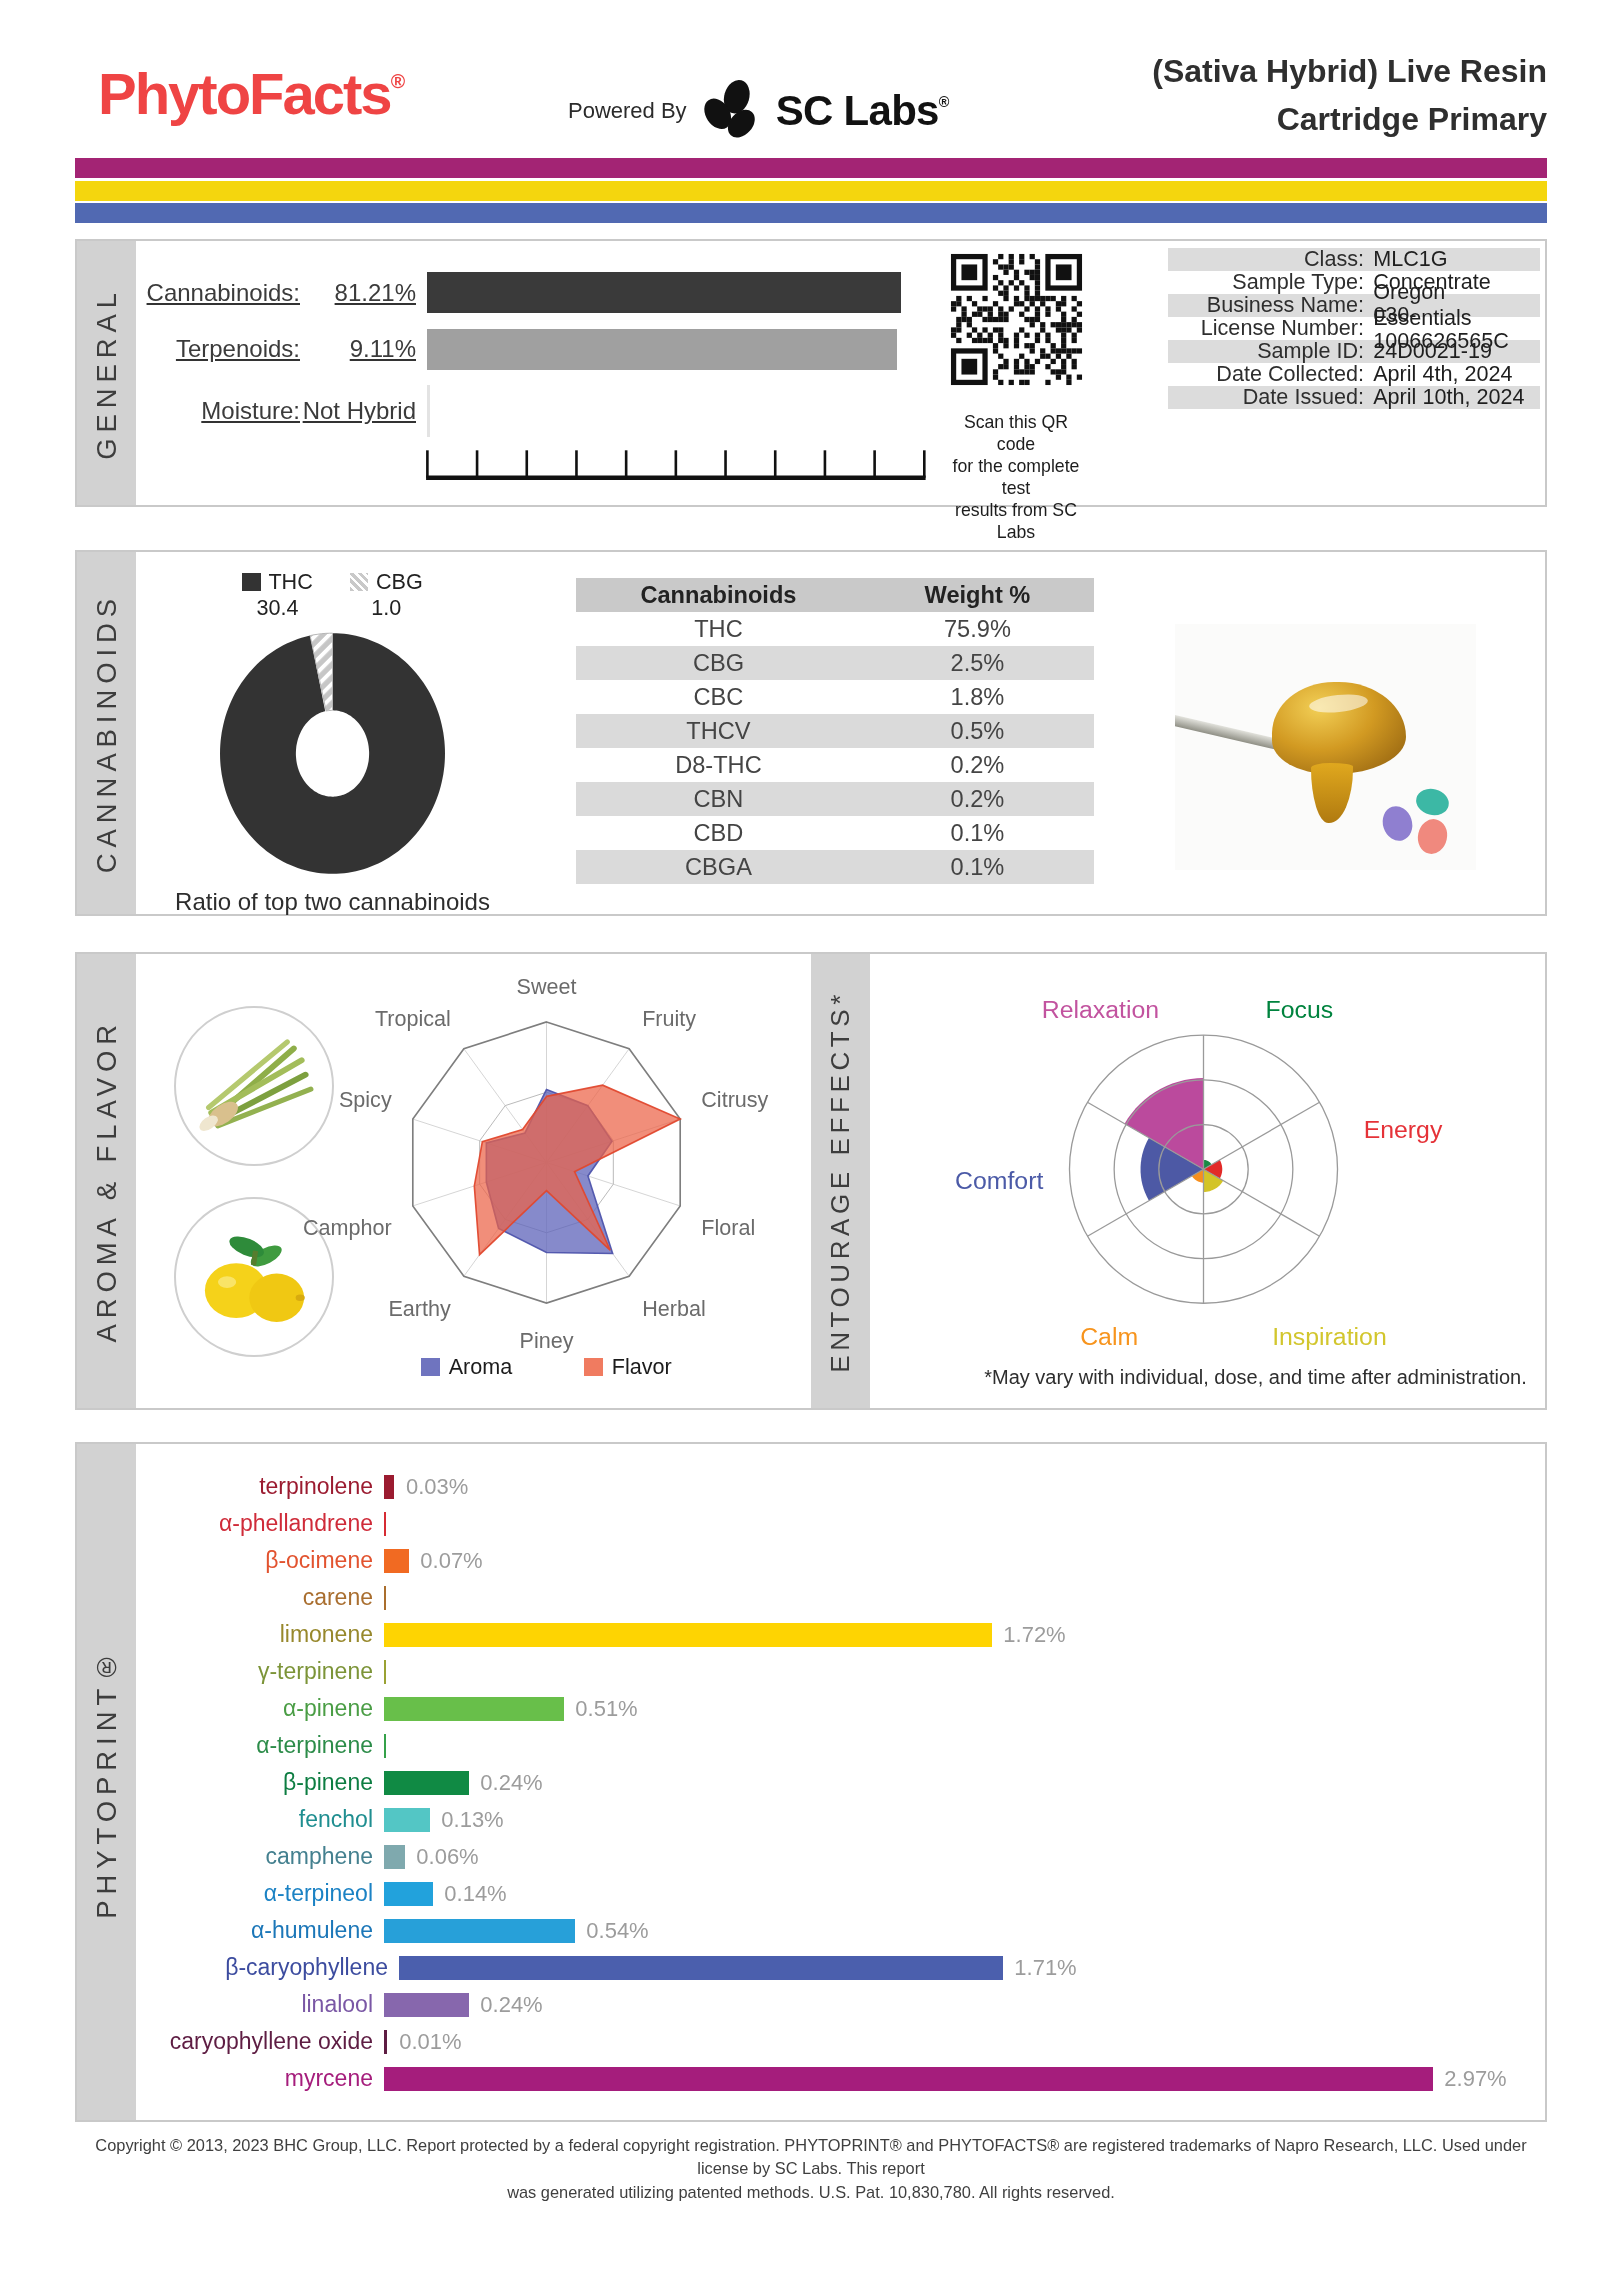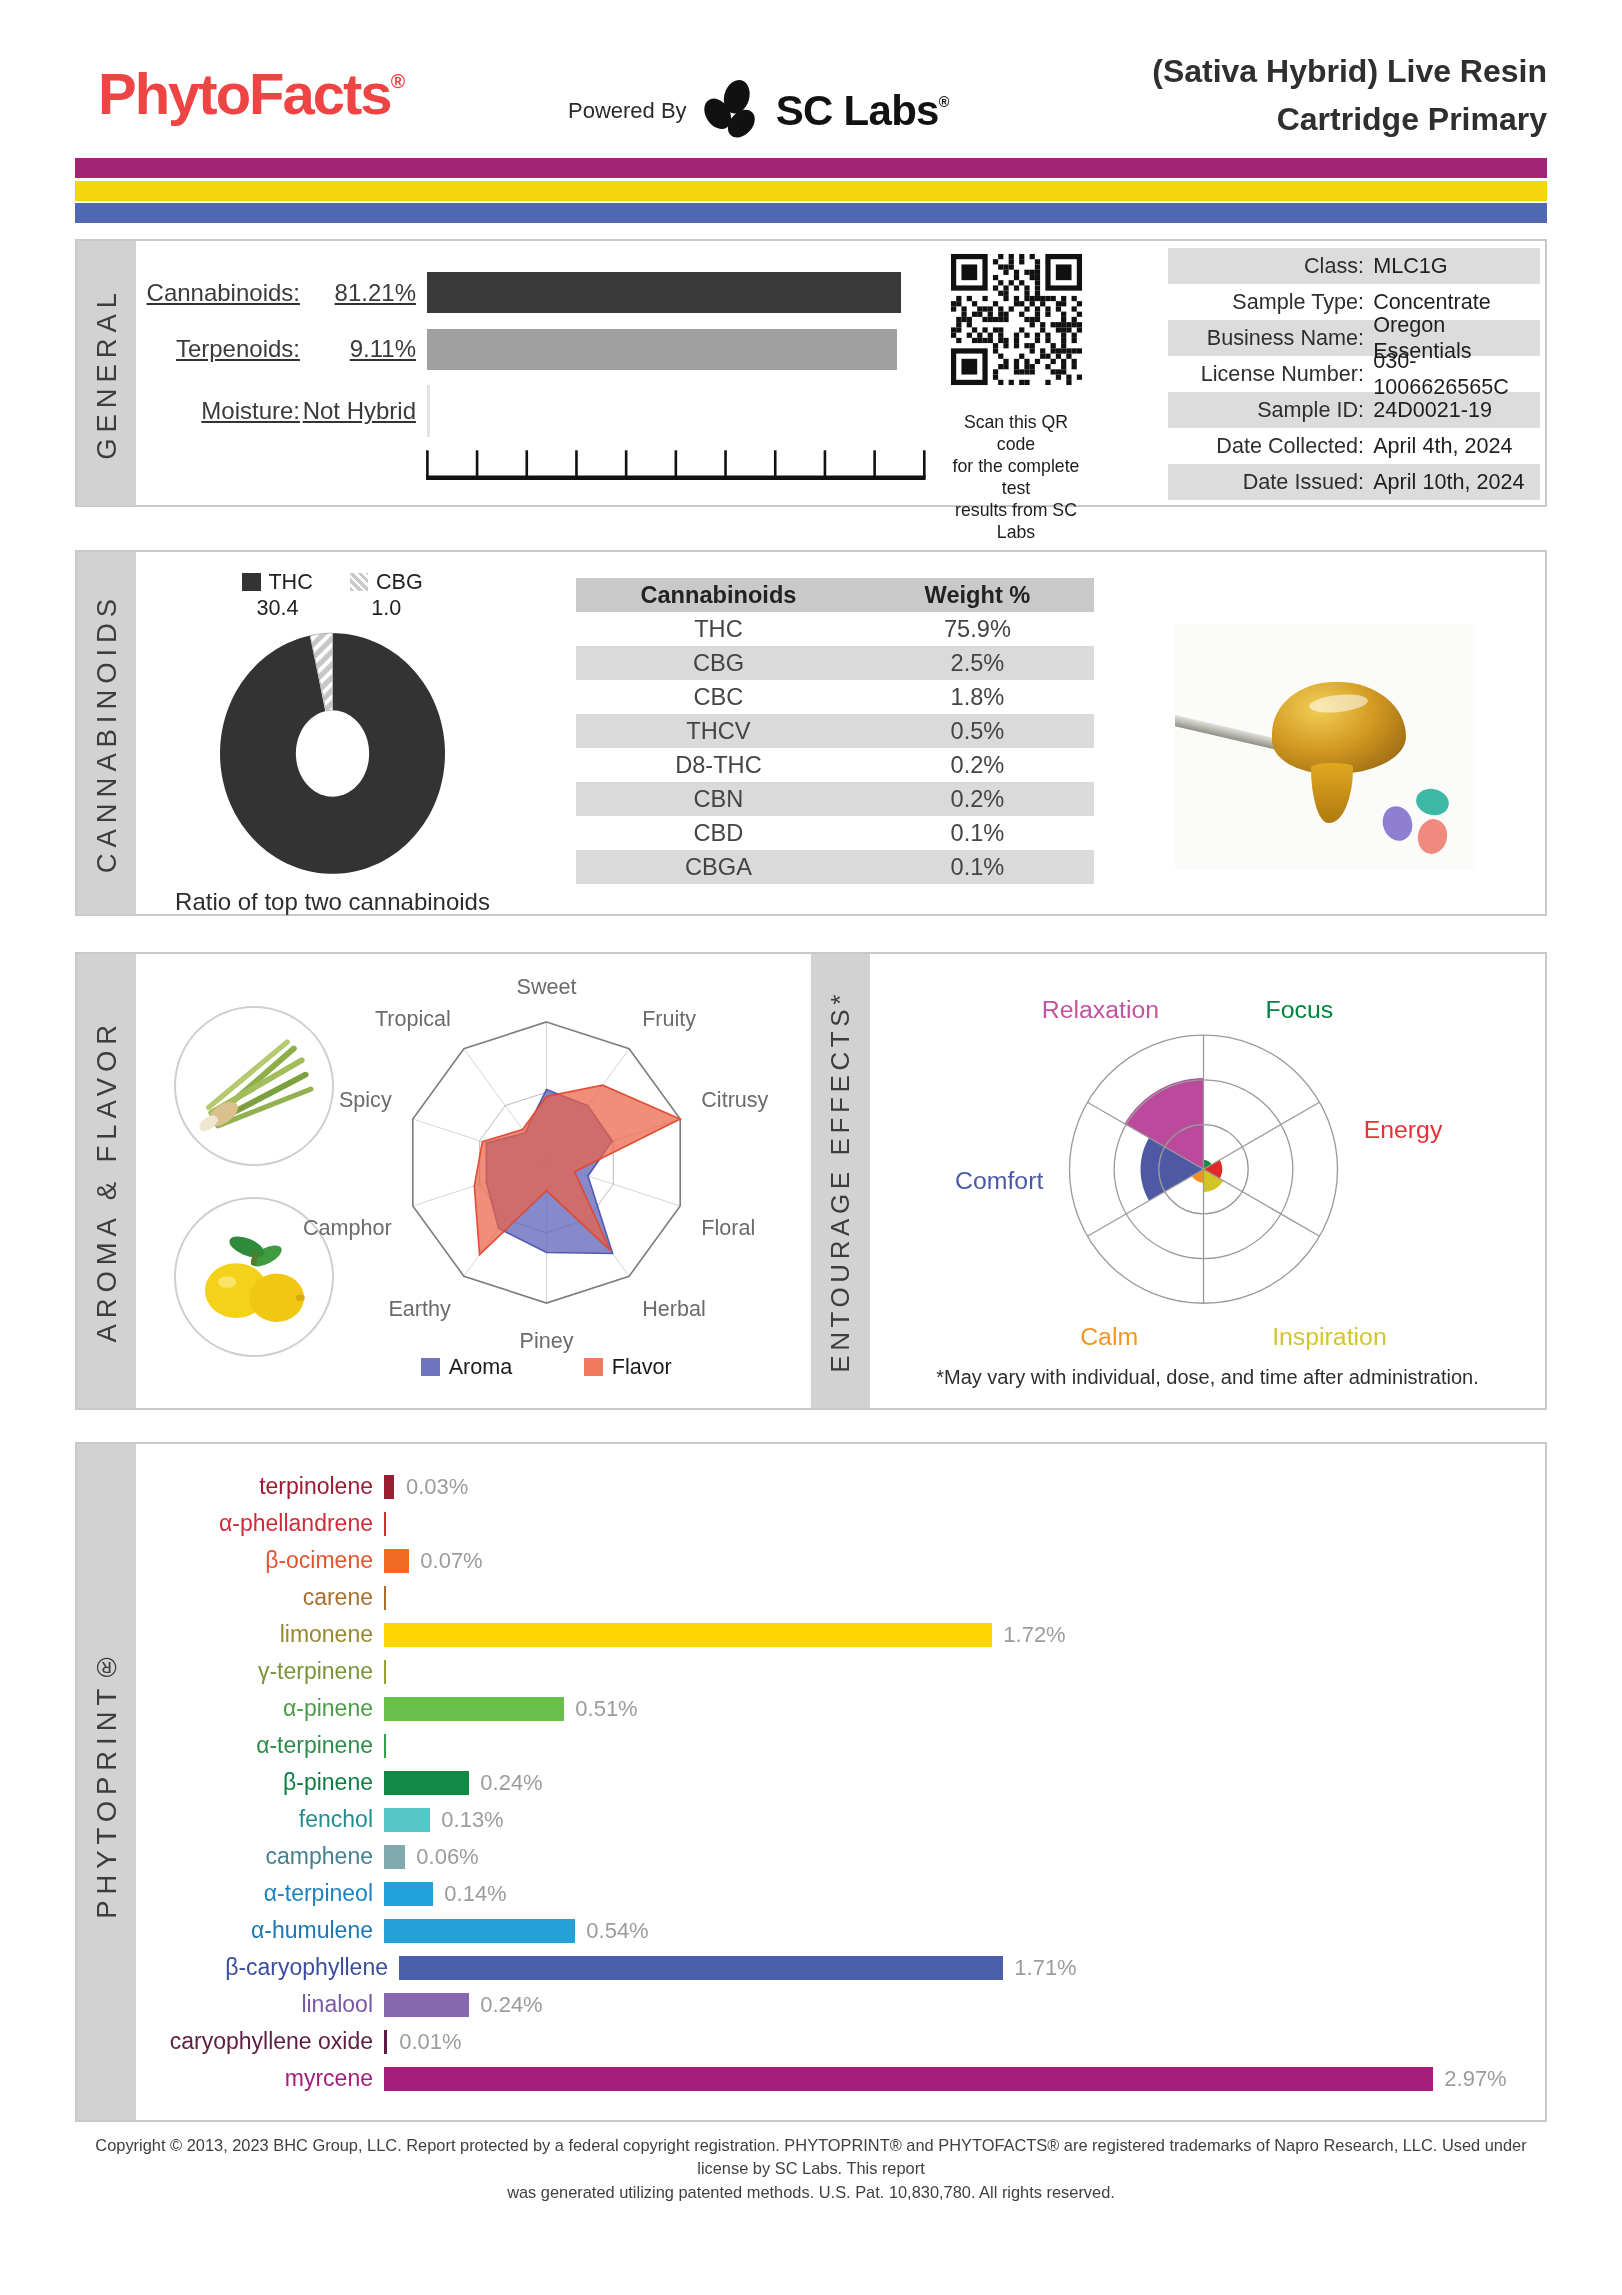--- a/index.html
+++ b/index.html
@@ -25,21 +25,21 @@
   .gen-row{display:flex;align-items:center;margin-bottom:15.7px;}
   .g-label{width:164px;text-align:right;font-size:24px;color:#3b3b3b;flex:0 0 auto;}
   .g-value{width:116px;text-align:right;font-size:24px;color:#3b3b3b;flex:0 0 auto;margin-right:10.5px;}
   .g-track{width:497px;height:41px;position:relative;flex:0 0 auto;}
   .g-bar{height:100%;}
   .g-zeroline{width:3.9px;height:52px;background:#e3e3e3;}
   .ruler-wrap{margin-left:290px;}
   .qr-wrap{position:absolute;left:810px;top:10.5px;width:140px;text-align:center;}
   .qr-caption{margin-top:22px;font-size:17.7px;line-height:1.25;color:#1d1d1d;}
   .info-table{position:absolute;left:1032px;top:6.5px;width:372px;font-size:21.6px;}
-  .info-row{display:flex;align-items:center;height:36px;}
+  .info-row{display:flex;align-items:center;height:23px;}
   .info-row.shaded{background:#dcdcdc;}
   .info-label{width:196px;text-align:right;color:#2e2e2e;flex:0 0 auto;}
   .info-value{padding-left:9.2px;color:#1f1f1f;}
   
   .donut-col{position:absolute;left:33px;top:17px;width:327px;text-align:center;}
   .donut-legend{display:flex;justify-content:center;gap:37px;margin-bottom:2.6px;}
   .dleg-item{text-align:center;font-size:21.6px;color:#222;}
   .dleg-top{display:flex;align-items:center;gap:7.9px;justify-content:center;}
   .dleg-swatch{width:18.3px;height:18.3px;display:inline-block;}
   .donut-caption{font-size:24px;color:#2d2d2d;margin-top:3.9px;}
@@ -61,21 +61,21 @@
   
   .aroma-content{width:675px;flex:0 0 auto;position:relative;}
   .ent-content{flex:1 1 auto;position:relative;}
   .food-circle{position:absolute;left:38px;width:156px;height:156px;border:2px solid #cfcfcf;border-radius:50%;
                display:flex;align-items:center;justify-content:center;background:#fff;}
   .radar-wrap{position:absolute;left:149px;top:11.8px;}
   .radar-legend{position:absolute;left:149px;top:400px;width:523px;display:flex;justify-content:center;gap:72px;font-size:21.6px;color:#1c1c1c;align-items:center;}
   .rleg-item{display:flex;align-items:center;gap:9.2px;}
   .rleg-swatch{width:18.3px;height:18.3px;display:inline-block;}
   .ent-chart{position:absolute;left:72px;top:6.5px;}
-  .ent-footnote{position:absolute;left:0;width:100%;top:412px;text-align:center;font-size:20px;color:#2e2e2e;}
+  .ent-footnote{position:absolute;left:0;width:100%;top:412px;text-align:center;font-size:20px;color:#2e2e2e;padding-left:48px;}
   
   .terp-rows{position:absolute;left:0;top:24px;width:100%;}
   .terp-row{display:flex;align-items:center;height:37px;}
   .t-label{width:237px;text-align:right;font-size:23px;padding-right:10.5px;flex:0 0 auto;}
   .t-bar{height:24px;flex:0 0 auto;}
   .t-val{font-size:22px;color:#9c9c9c;margin-left:11.8px;white-space:nowrap;}
   
   .footer{position:absolute;left:75px;top:2134px;width:1472px;text-align:center;font-size:16.4px;color:#3f3f3f;line-height:1.42;}
 </style>
 </head>

